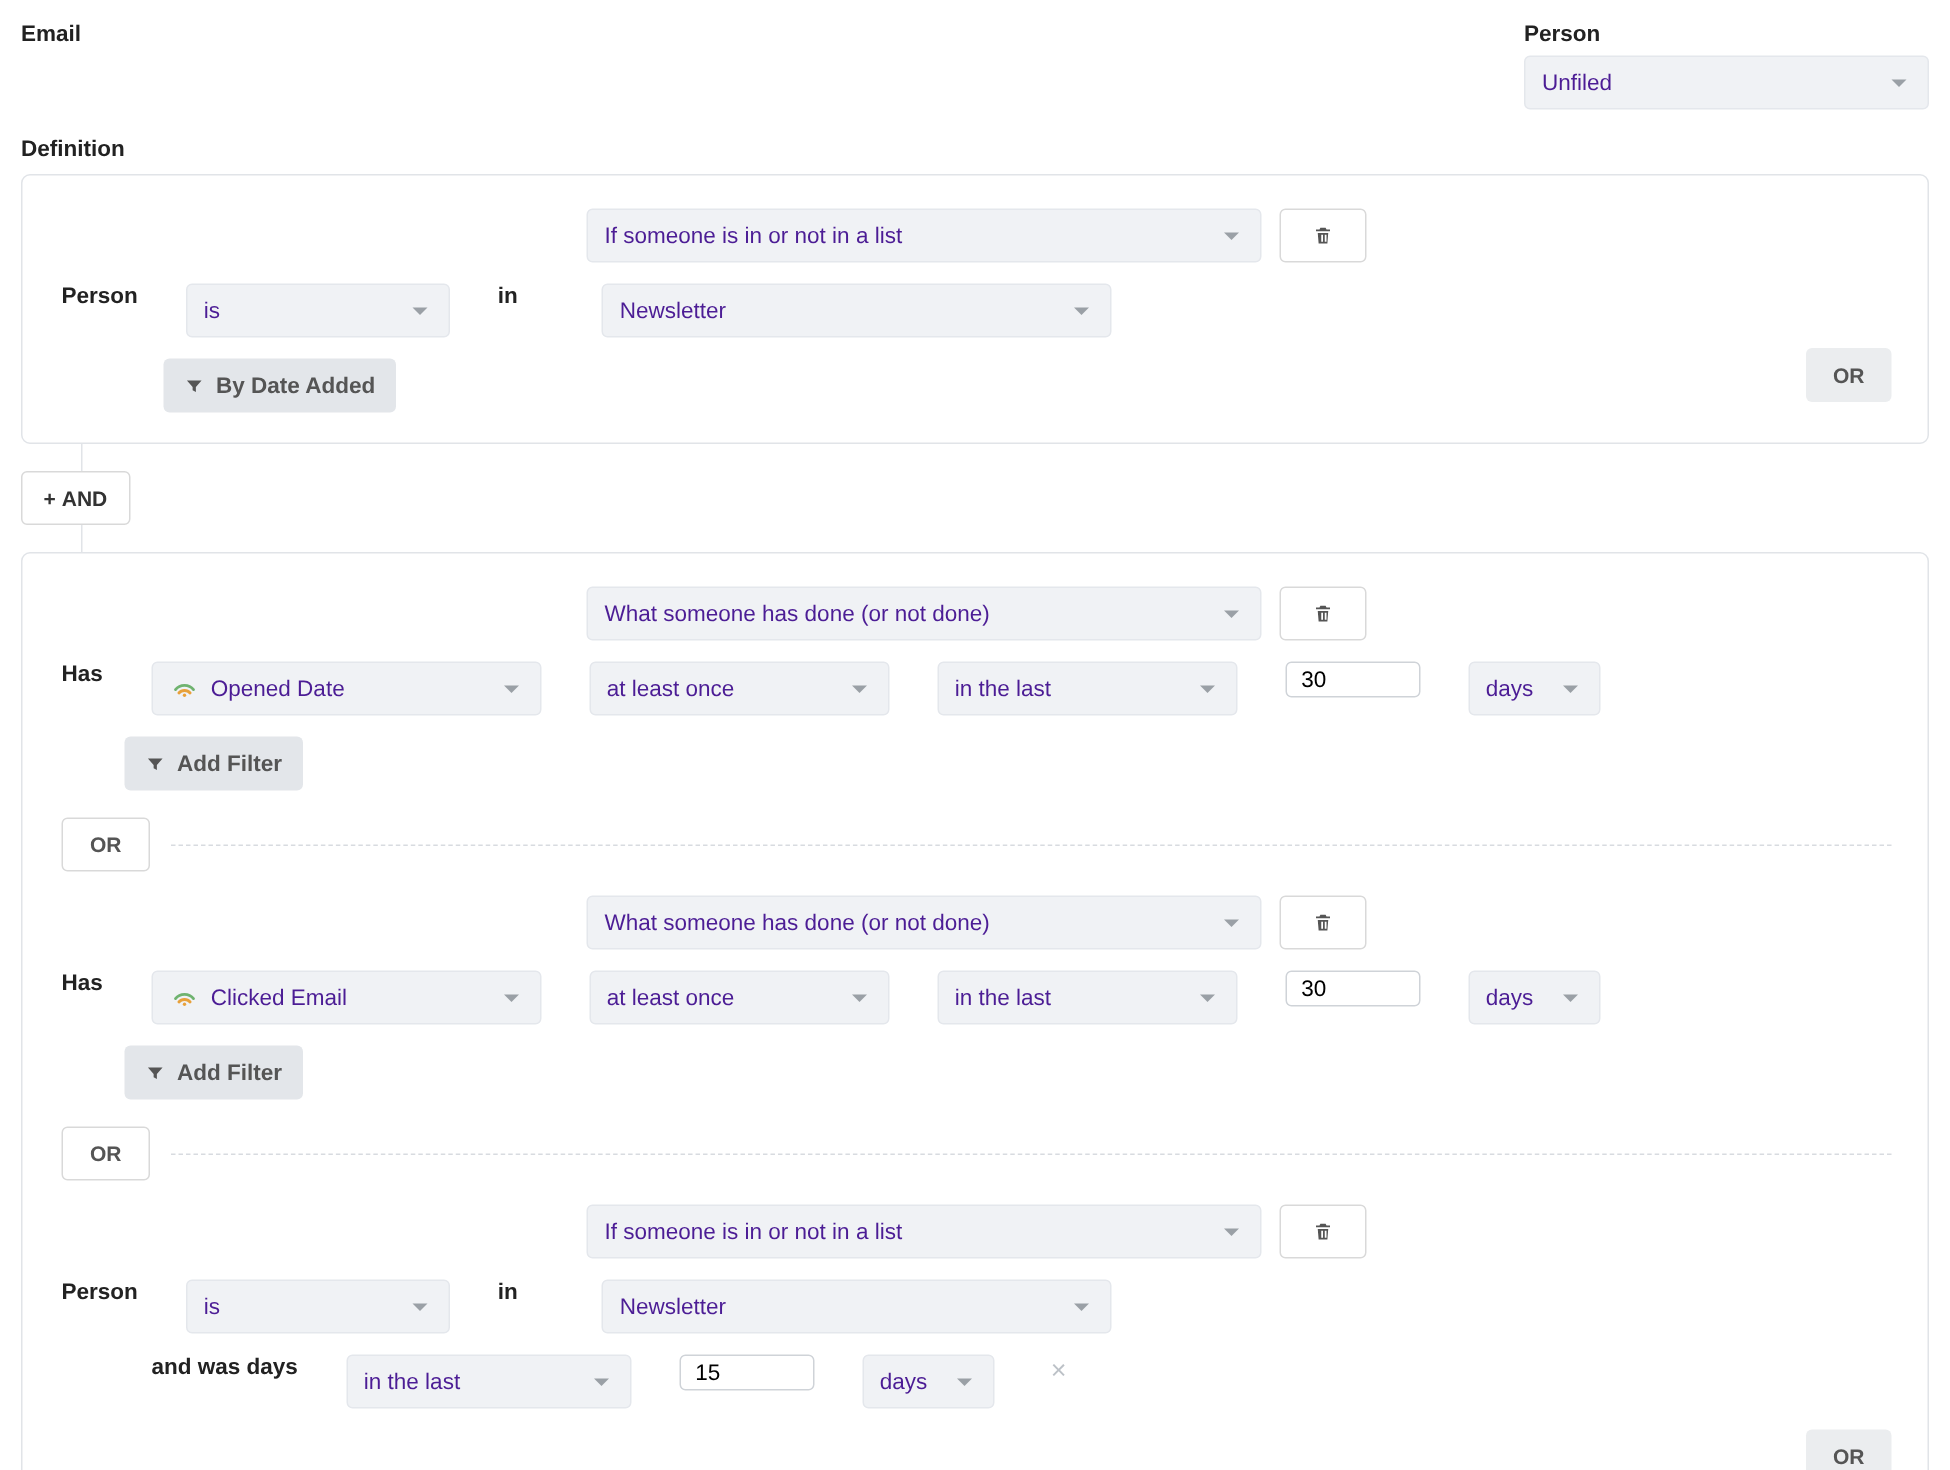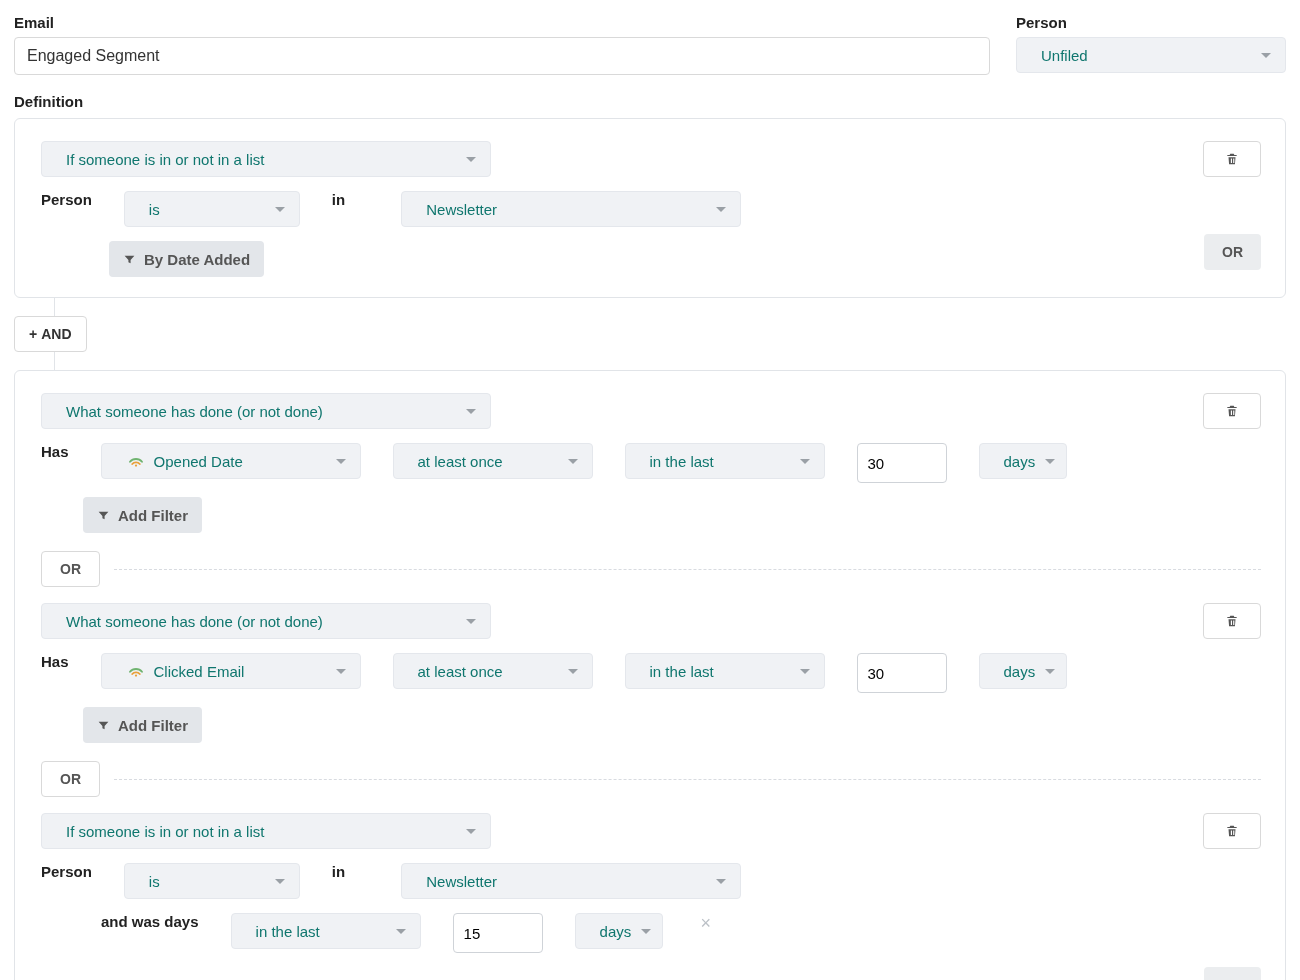--- a/index.html
+++ b/index.html
@@ -31,23 +31,23 @@
     background: #fff;
   }
   .select {
     display: flex;
     align-items: center;
     justify-content: space-between;
     height: 36px;
     background: #f0f2f5;
     border: 1px solid #e4e7ec;
     border-radius: 4px;
-    padding: 0 14px 0 24px;
+    padding: 0 14px 0 11px;
     font-size: 15px;
-    color: #0f766e;
+    color: #4c1d95;
     cursor: pointer;
     white-space: nowrap;
   }
   .select .caret {
     margin-left: 10px;
   }
   .caret {
     width: 0; height: 0;
     border-left: 5px solid transparent;
     border-right: 5px solid transparent;
@@ -79,21 +79,21 @@
     background: #fff;
     font-weight: 700;
     font-size: 14px;
     color: #333;
     cursor: pointer;
     margin-left: 0;
   }
 
   .cond-header {
     display: flex;
-    justify-content: space-between;
+    justify-content: center;
     align-items: center;
     gap: 12px;
   }
   .cond-type-select { width: 450px; }
   .trash-btn {
     width: 58px; height: 36px;
     border: 1px solid #d9d9d9;
     border-radius: 4px;
     background: #fff;
     display: flex; align-items: center; justify-content: center;
@@ -113,21 +113,21 @@
   .sel-sm { width: 176px; }
   .sel-event { width: 260px; }
   .sel-list { width: 340px; margin-left: 24px; }
   .sel-freq { width: 200px; }
   .sel-time { width: 200px; }
   .sel-unit { width: 88px; }
   .sel-time-sm { width: 190px; }
 
   .num-input {
     width: 90px;
-    height: 40px;
+    height: 24px;
     border: 1px solid #cfd3d8;
     border-radius: 4px;
     padding: 0 10px;
     font-size: 15px;
     background: #fff;
   }
 
   .filter-btn {
     display: inline-flex;
     align-items: center;
@@ -202,21 +202,20 @@
 </style>
 </head>
 <body>
 
 
 
 
 <div class="top-row">
   <div class="field-name">
     <div class="label">Email</div>
-    <input class="text-input" value="Engaged Segment" style="">
   </div>
   <div class="field-folder">
     <div class="label">Person</div>
     <div class="select">
       <span>Unfiled</span>
       <span class="caret"></span>
     </div>
   </div>
 </div>
 

